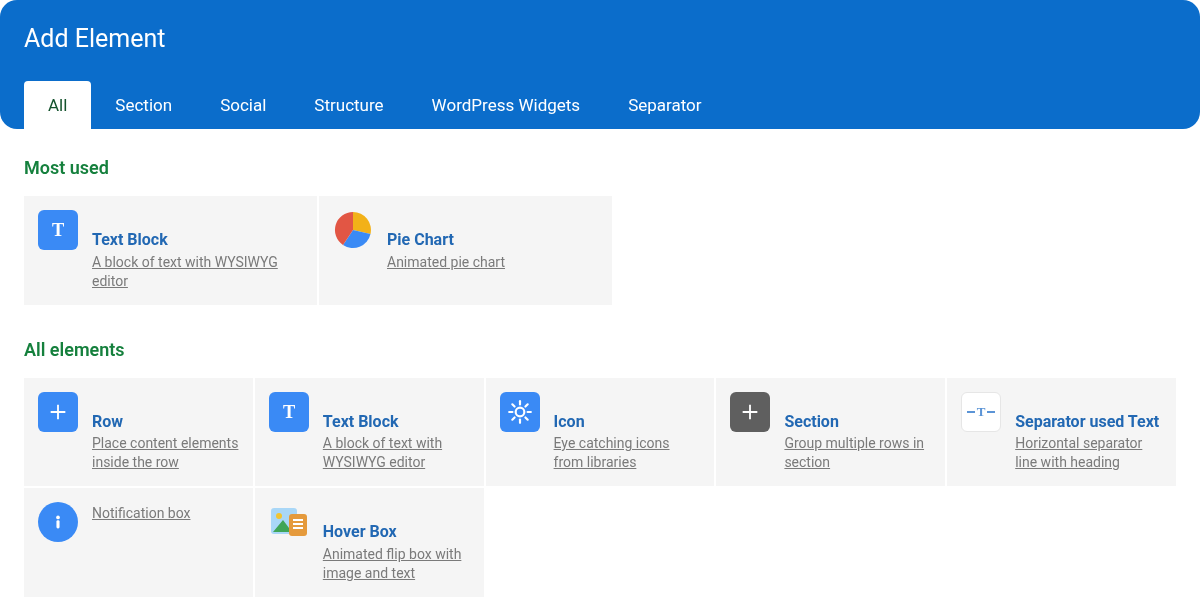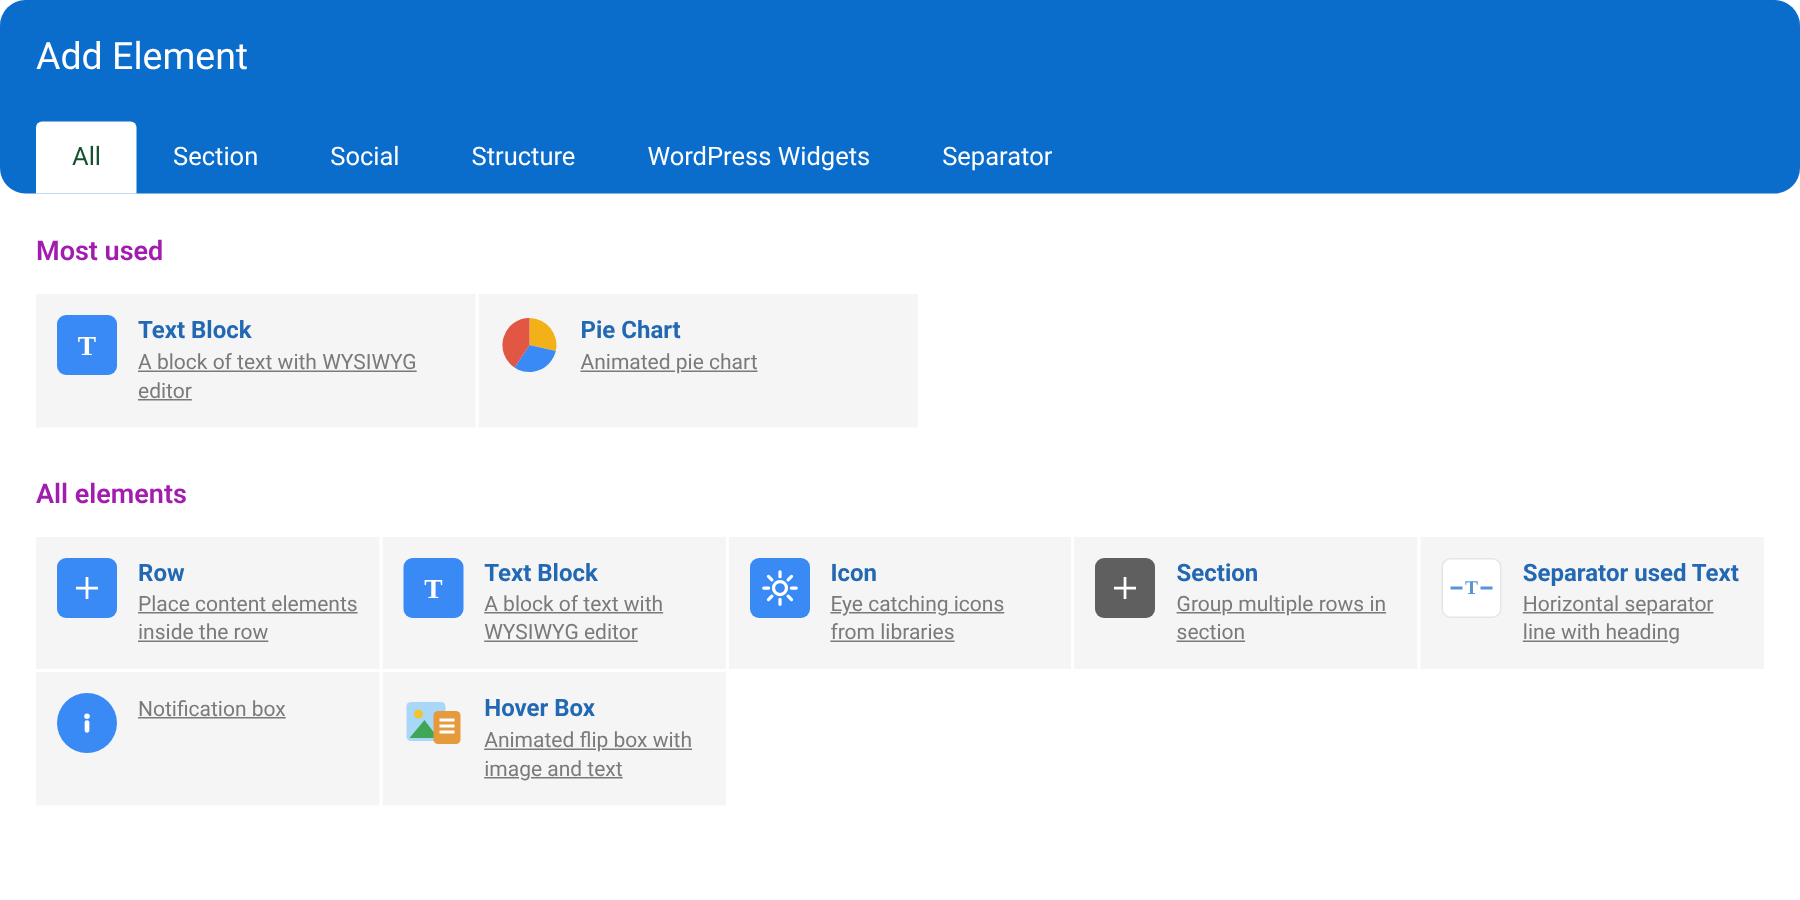--- a/index.html
+++ b/index.html
@@ -38,21 +38,21 @@
   .tab.active {
     background: #fff;
     color: #14532d;
   }
   .body {
     padding: 28px 24px 0 24px;
   }
   .section-title {
     font-size: 18px;
     font-weight: 600;
-    color: #a21caf;
+    color: #15803d;
     margin-bottom: 18px;
   }
   .grid {
     display: grid;
     gap: 2px;
     margin-bottom: 34px;
   }
   .grid.cols-4 { grid-template-columns: repeat(5, 1fr); }
   .grid.cols-2-most { grid-template-columns: repeat(2, 293px); }
   .card {
@@ -78,20 +78,21 @@
   .icon-blue { background: #3a8af5; }
   .icon-gray { background: #5f5f5f; }
   .icon-fb  { background: #3b5998; }
   .icon-white { background: #fff; border: 1px solid #e6e6e6; color:#777; }
   .card-text { flex: 1; min-width: 0; }
   .card-title {
     color: #2268b3;
     font-weight: 700;
     font-size: 16px;
     line-height: 1.3;
+    margin-top: 20px;
   }
   .card-sub {
     color: #7a7a7a;
     font-size: 14px;
     line-height: 1.35;
     margin-top: 2px;
     text-decoration: underline;
   }
   svg { display: block; }
 </style>

